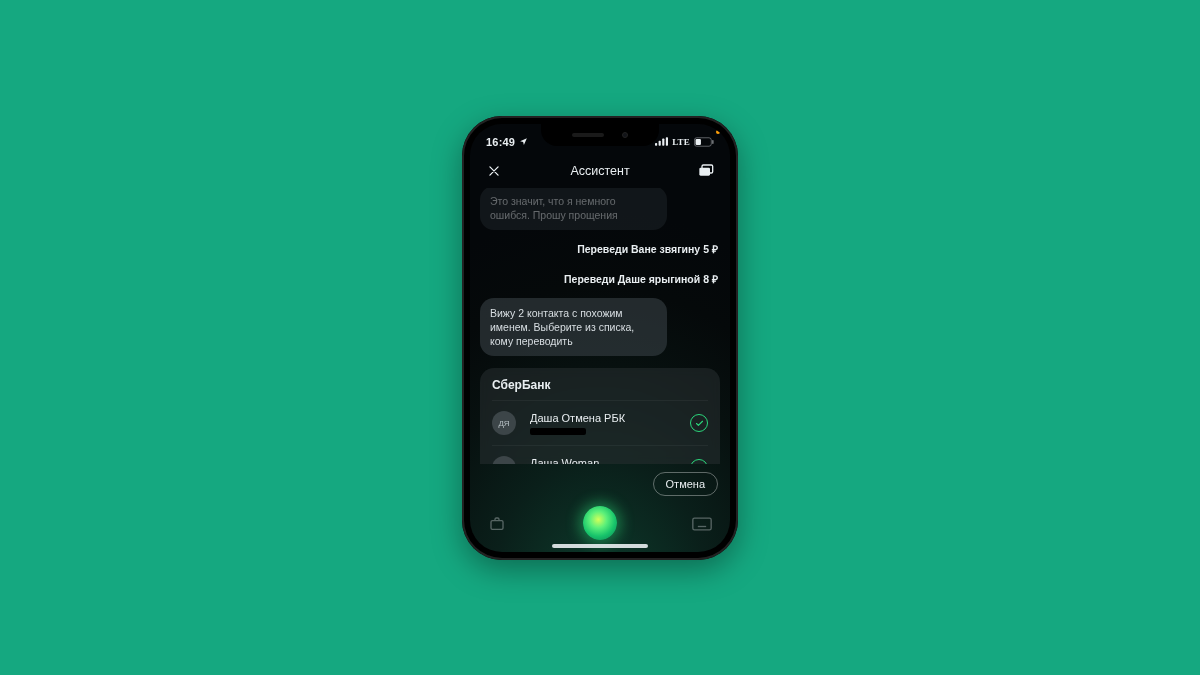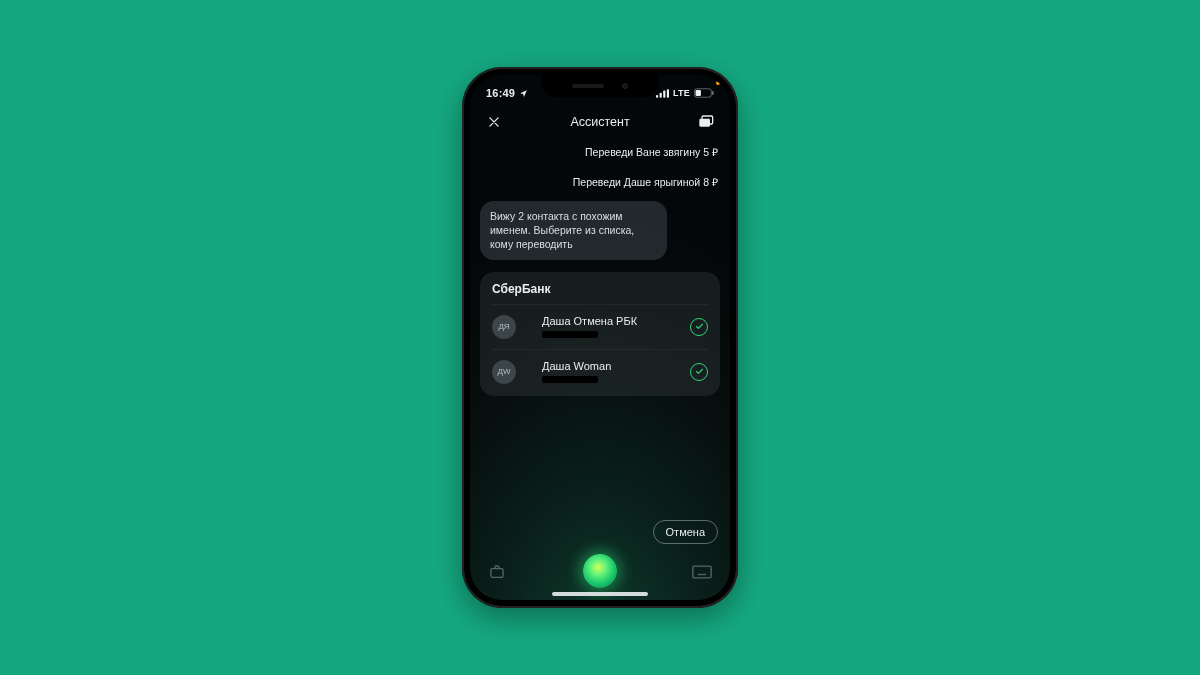--- a/index.html
+++ b/index.html
@@ -8,21 +8,21 @@
     height: 675px;
     background: #15a880;
     display: flex;
     align-items: center;
     justify-content: center;
     font-family: -apple-system, "SF Pro Text", "Helvetica Neue", Arial, sans-serif;
     -webkit-font-smoothing: antialiased;
   }
   .phone {
     width: 276px;
-    height: 541px;
+    height: 444px;
     background: #000;
     border-radius: 40px;
     padding: 8px;
     position: relative;
     box-shadow: 0 10px 30px rgba(0,0,0,.35), inset 0 0 0 2px #222;
   }
   .screen {
     width: 100%;
     height: 100%;
     border-radius: 32px;
@@ -96,34 +96,35 @@
     background: rgba(60,70,75,.55);
     color: #d8dee2;
     align-self:flex-start;
   }
   .bubble.dim { opacity:.45; margin-top:-4px;}
   .user-line {
     align-self:flex-end;
     font-size: 10.5px;
     color:#e9eef1;
     padding: 4px 2px;
+    font-weight: bold;
   }
 
   .card {
     margin-top:4px;
     background: rgba(40,48,50,.55);
     border-radius: 14px;
     padding: 10px 12px 2px 12px;
     backdrop-filter: blur(4px);
   }
   .card-title { font-size:12px; font-weight:600; margin-bottom:8px; }
   .contact {
     display:flex;
     align-items:center;
-    gap:26px;
+    gap:14px;
     padding:10px 0;
     border-top:1px solid rgba(255,255,255,.05);
   }
   .contact:first-of-type { border-top:none; }
   .avatar {
     width:24px; height:24px; border-radius:50%;
     background:#3c4548;
     color:#b7c0c4;
     font-size:8px; font-weight:500;
     display:flex; align-items:center; justify-content:center;
@@ -206,21 +207,21 @@
             <path d="M3 11 21 3l-8 18-2-8-8-2z"></path>
           </svg>
       </div>
       <div class="sb-right">
         <svg width="13" height="9" viewBox="0 0 18 12" fill="#e9eef1">
             <rect x="0" y="8" width="3" height="4" rx="1"></rect>
             <rect x="5" y="5" width="3" height="7" rx="1"></rect>
             <rect x="10" y="2" width="3" height="10" rx="1"></rect>
             <rect x="15" y="0" width="3" height="12" rx="1"></rect>
           </svg>
-        <span style="font-size:9px; font-weight:600;">LTE</span>
+        <span style="font-size:9px; font-weight:600;font-family:Liberation Serif, serif;">LTE</span>
         <svg width="20" height="10" viewBox="0 0 26 12">
             <rect x="0.5" y="0.5" width="22" height="11" rx="3" fill="none" stroke="#e9eef1" stroke-opacity=".5"></rect>
             <rect x="2" y="2" width="7" height="8" rx="1.5" fill="#e9eef1"></rect>
             <rect x="23.5" y="3.5" width="2" height="5" rx="1" fill="#e9eef1" fill-opacity=".5"></rect>
           </svg>
       </div>
     </div>
 
     <div class="navbar">
       <div class="nav-btn">
@@ -231,20 +232,21 @@
       <span class="nav-title">Ассистент</span>
       <div class="nav-btn">
         <svg width="16" height="14" viewBox="0 0 24 20" fill="#e9eef1">
             <rect x="2" y="5" width="16" height="12" rx="2" fill="#e9eef1"></rect>
             <rect x="6" y="1" width="16" height="12" rx="2" fill="none" stroke="#e9eef1" stroke-width="2"></rect>
           </svg>
       </div>
     </div>
 
     <div class="chat">
+      <div class="bubble dim">Это значит, что я немного ошибся. Прошу прощения</div>
       <div class="user-line">Переведи Ване звягину 5 ₽</div>
       <div class="user-line">Переведи Даше ярыгиной 8 ₽</div>
       <div class="bubble">Вижу 2 контакта с похожим именем. Выберите из списка, кому переводить</div>
 
       <div class="card">
         <div class="card-title">СберБанк</div>
 
         <div class="contact">
           <div class="avatar">ДЯ</div>
           <div class="c-main">

